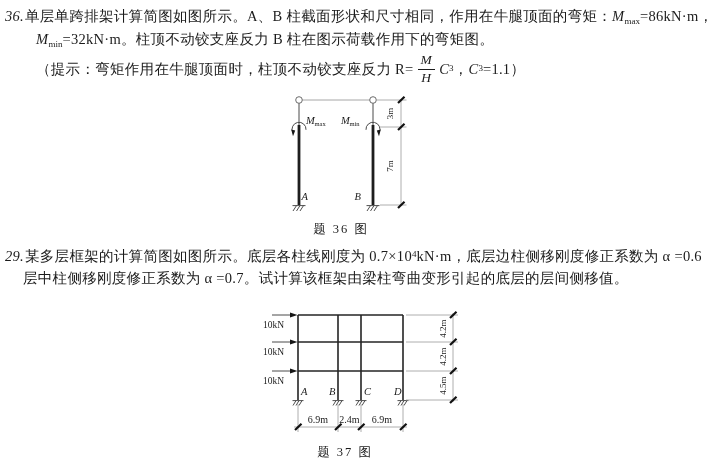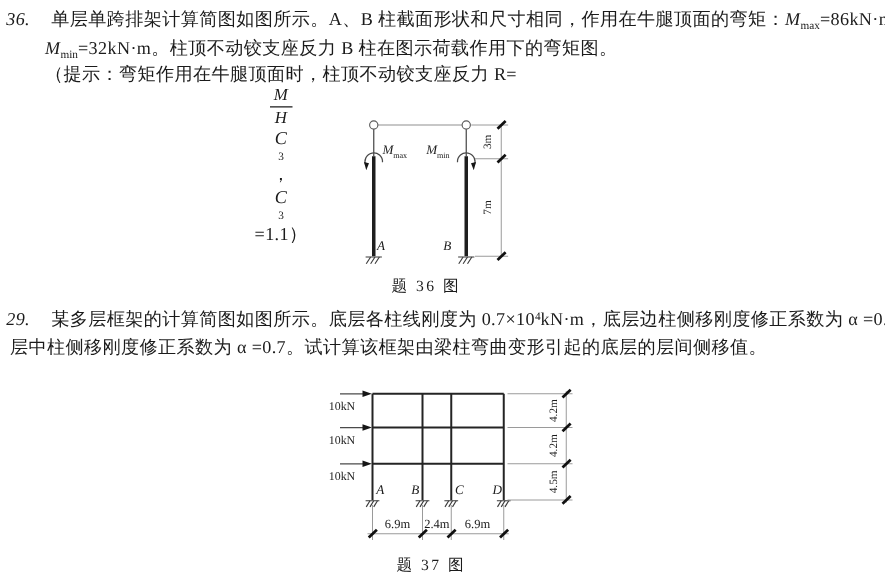--- a/index.html
+++ b/index.html
@@ -12,25 +12,25 @@
     overflow:hidden;
   }
   .textline {
     position:absolute;
     font-size:14.5px;
     line-height:1.25;
     white-space:nowrap;
     letter-spacing:0.3px;
   }
   .num-gap { display:inline-block; min-width:20px;font-style:italic; }
-  .after-num { margin-left:16px; }
+  .after-num { margin-left:0; }
   sub.small { font-size:9px; vertical-align:-3px; letter-spacing:0; }
   sup.small { font-size:9px; vertical-align:4px; letter-spacing:0; }
   .it { font-style:italic; }
-  .hint-row { display:flex; align-items:center; height:36px;flex-direction:column; }
+  .hint-row { display:flex; align-items:center; height:36px; }
   .frac {
     display:inline-flex; flex-direction:column; align-items:center;
     line-height:1.1; margin:0 4px; font-size:13.5px;
   }
   .frac .fnum { padding:0 3px 1px; border-bottom:1.3px solid #1b1b1b; }
   .frac .fden { padding-top:1px; }
   .fig { position:absolute; }
   svg text {
     font-family:"Liberation Serif","DejaVu Serif",serif;
     fill:#1b1b1b;
@@ -130,21 +130,21 @@
   </g>
 
   <text x="61" y="141" text-anchor="middle" class="fig-caption">题 36 图</text>
 </svg>
 </div>
 
 <div class="textline" style="left:5px; top:247px">
   <span class="num-gap">29.</span><span class="after-num">某多层框架的计算简图如图所示。底层各柱线刚度为 0.7×10</span><sup class="small">4</sup><span>kN·m，底层边柱侧移刚度修正系数为 α =0.6，底</span>
 </div>
 
-<div class="textline" style="left:8px; top:269px">
+<div class="textline" style="left:23px; top:269px">
   <span>层中柱侧移刚度修正系数为 α =0.7。试计算该框架由梁柱弯曲变形引起的底层的层间侧移值。</span>
 </div>
 
 <div class="fig" style="left:255px; top:305px">
 <svg width="225" height="162" viewBox="0 0 225 162">
 
   <line x1="43" y1="10" x2="43" y2="95" class="ln-frame"></line>
   <line x1="83" y1="10" x2="83" y2="95" class="ln-frame"></line>
   <line x1="106" y1="10" x2="106" y2="95" class="ln-frame"></line>
   <line x1="148" y1="10" x2="148" y2="95" class="ln-frame"></line>

